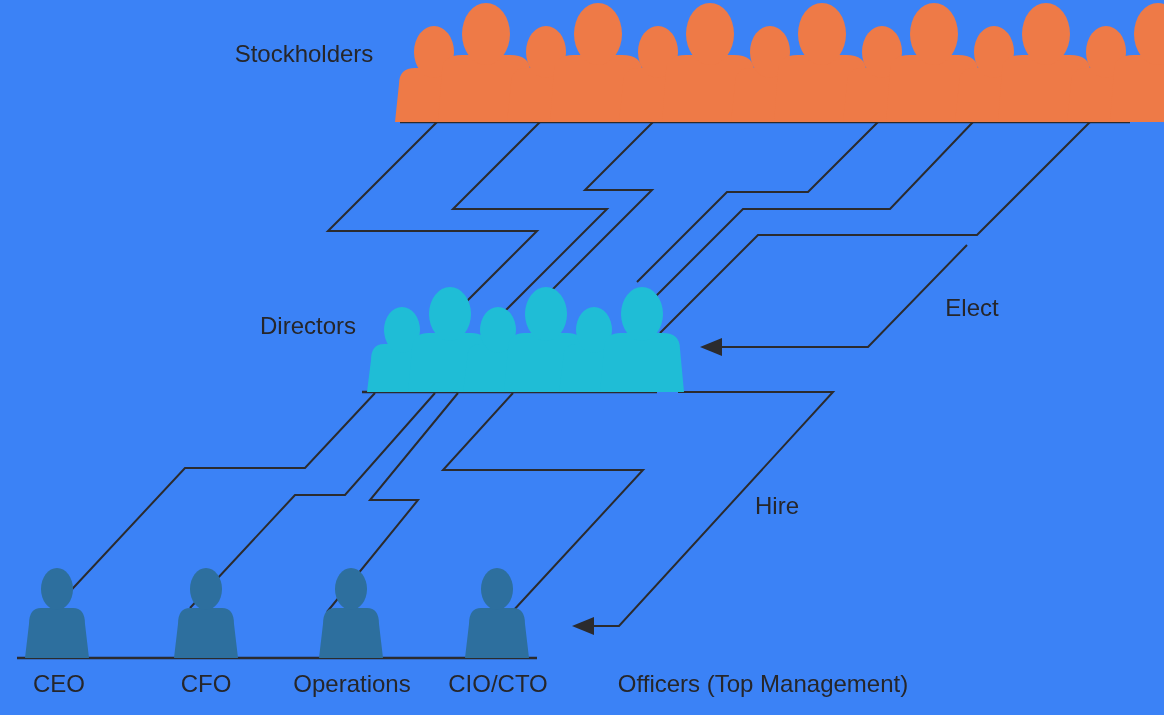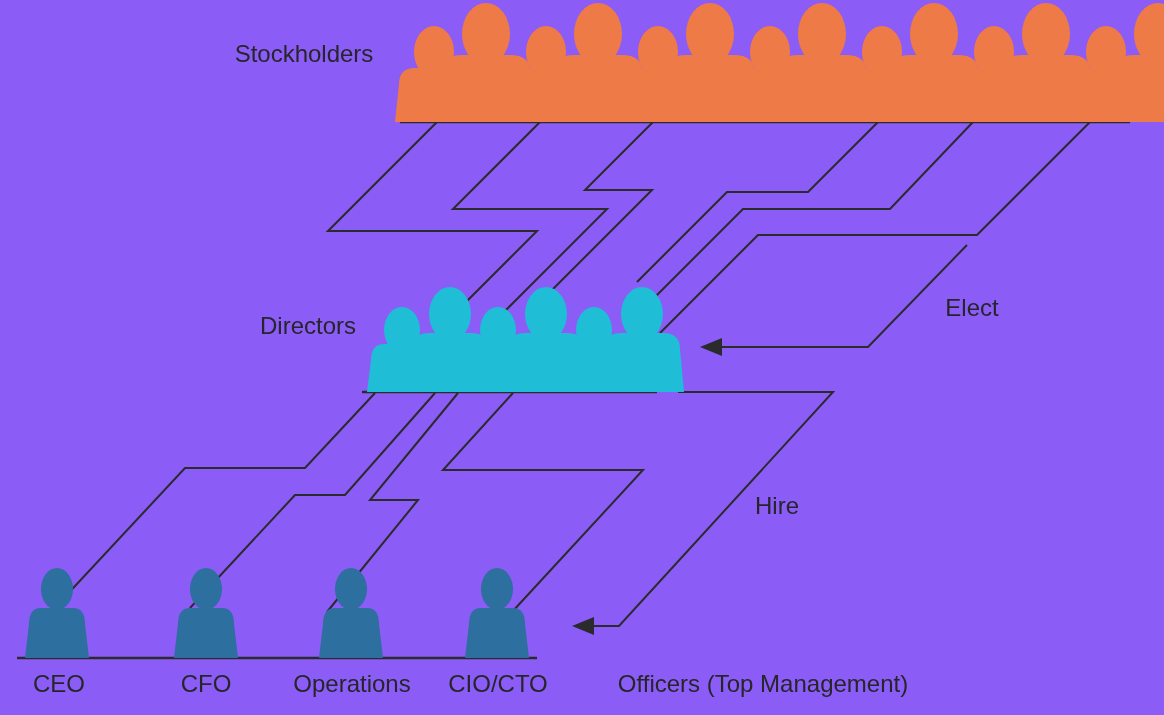--- a/index.html
+++ b/index.html
@@ -1,16 +1,16 @@
 <!DOCTYPE html>
 <html><head>
 <meta charset="utf-8">
 <style>
   html,body{margin:0;padding:0;background:#ffffff;}
-  .stage{width:1164px;height:715px;position:relative;overflow:hidden;background:#8b5cf6;}
+  .stage{width:1164px;height:715px;position:relative;overflow:hidden;background:#3b82f6;}
   svg{display:block;}
   .lbl{font-family:"Liberation Sans","DejaVu Sans",sans-serif;font-size:24px;}
 </style>
 </head>
 <body>
 
 <div class="stage">
 <svg width="1164" height="715" viewBox="0 0 1164 715">
 
   <g>

